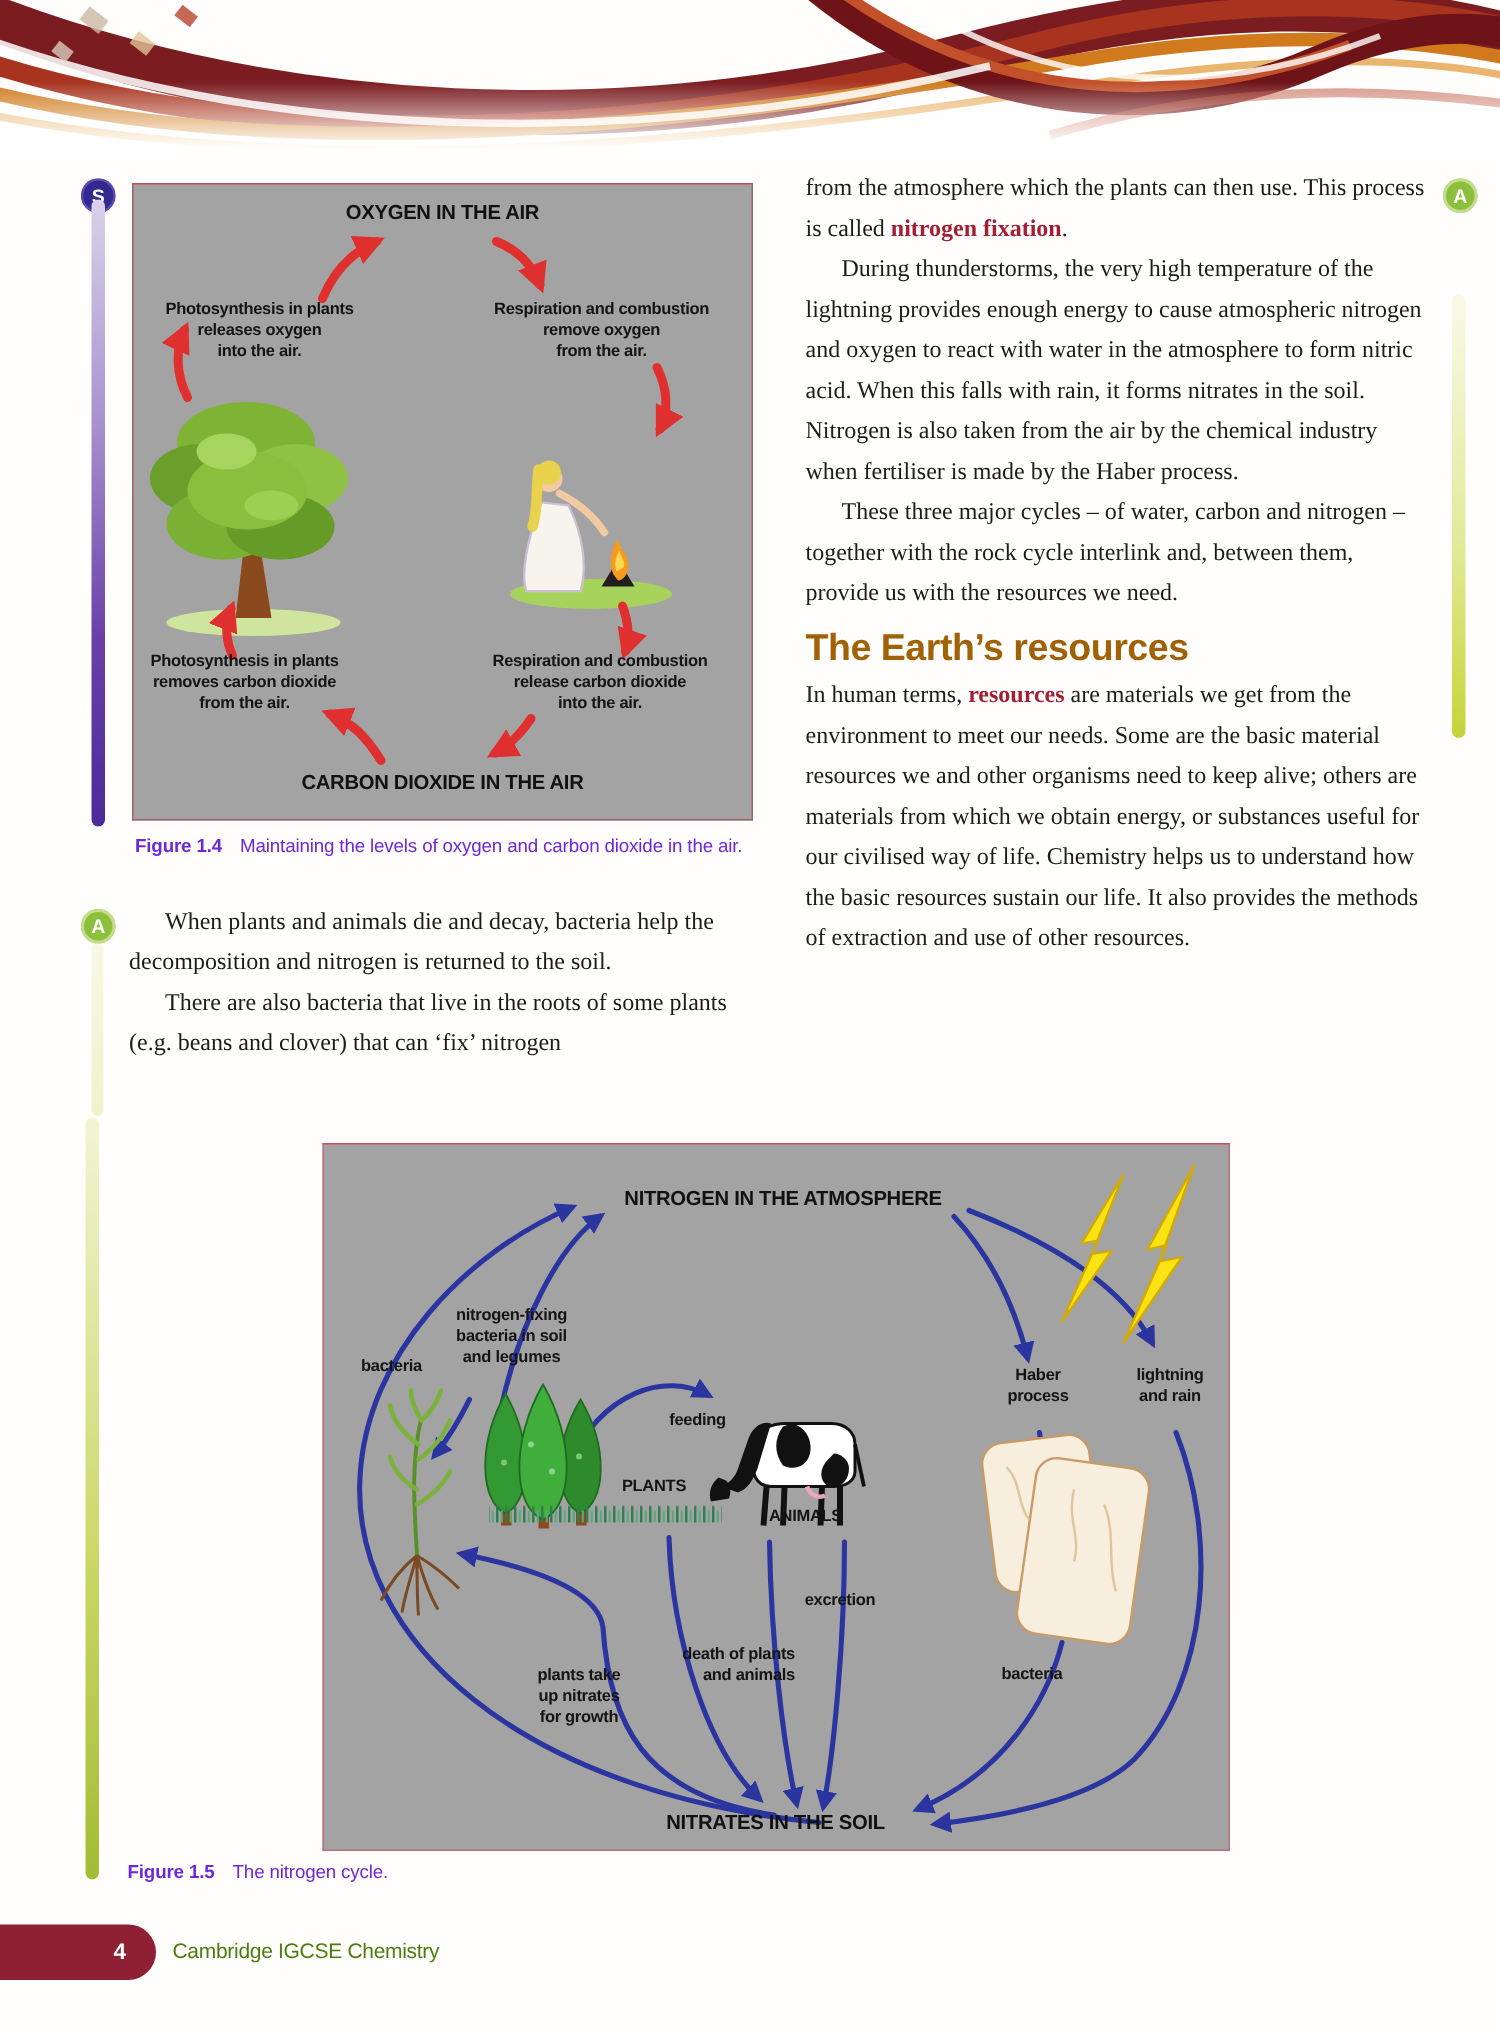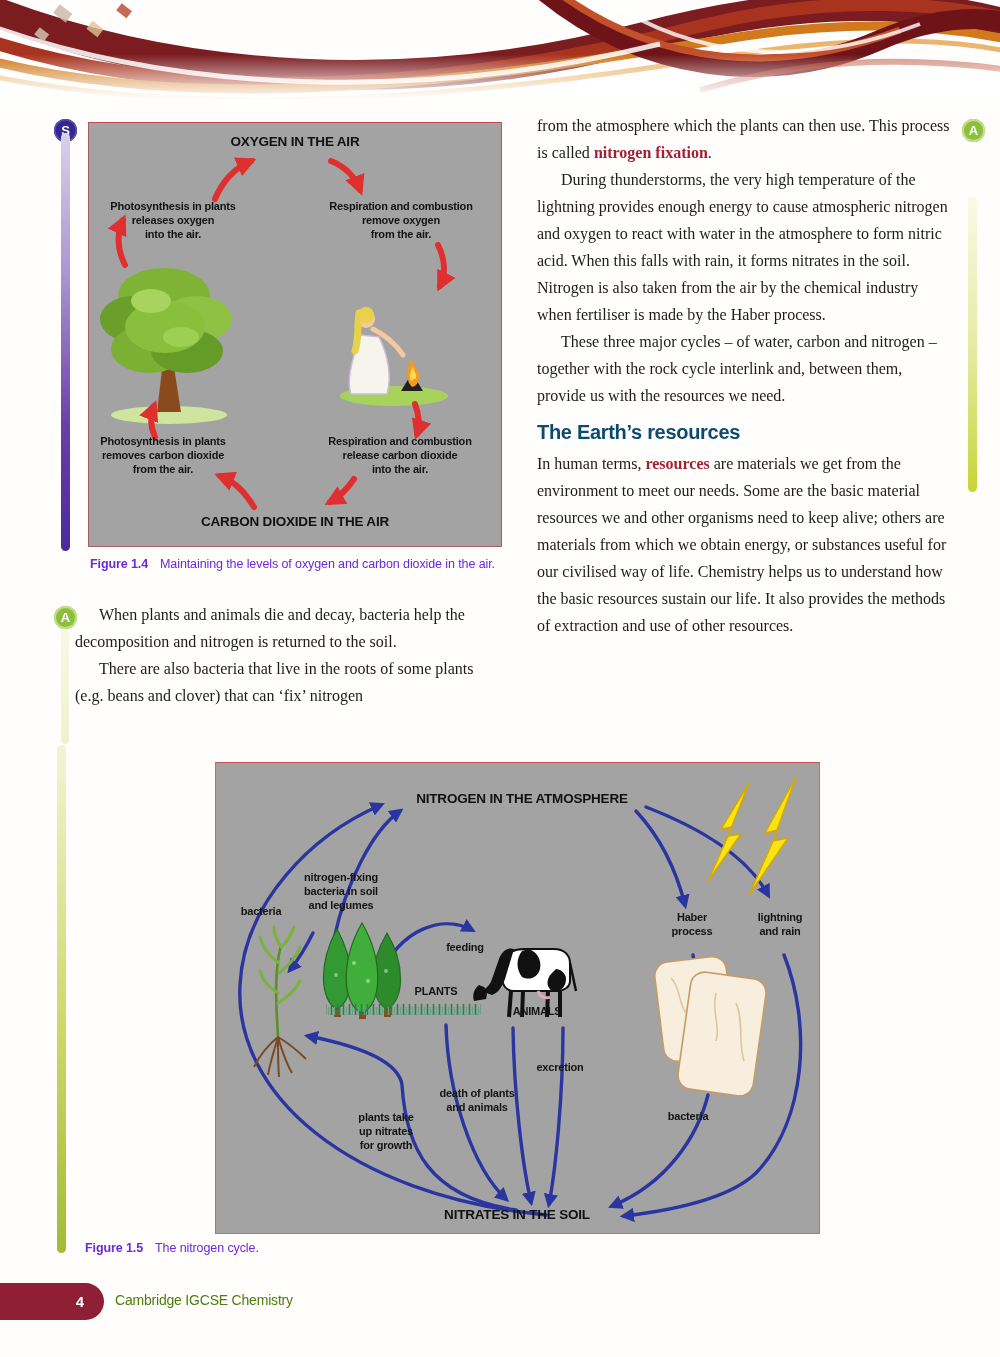--- a/index.html
+++ b/index.html
@@ -32,22 +32,22 @@
   
   .caption{position:absolute;font-size:12.5px;color:#6d28d9;letter-spacing:-0.1px;}
   .caption .cap-b{font-weight:700;}
   .caption .cap-t{margin-left:12px;}
   
   .bodycol{position:absolute;font-family:"Liberation Serif",serif;font-size:16px;
            line-height:27px;color:#1c1c1c;}
   .bodycol p{margin:0;}
   .bodycol p.ind{text-indent:24px;}
   .kw{font-weight:700;color:#a31f34;}
-  .section-head{font-family:"Liberation Sans",sans-serif;font-weight:700;font-size:20px;
-                color:#0c4a6e;letter-spacing:-0.3px;margin:10px 0 4px 0;}
+  .section-head{font-family:"Liberation Sans",sans-serif;font-weight:700;font-size:25px;
+                color:#a16207;letter-spacing:-0.3px;margin:10px 0 4px 0;}
   
   .footer-tab{position:absolute;left:0;top:1283px;width:104px;height:37px;background:#8e1f35;
               border-radius:0 19px 19px 0;color:#fff;font-weight:700;font-size:15px;
               display:flex;align-items:center;justify-content:flex-end;padding-right:20px;box-sizing:border-box;}
   .footer-title{position:absolute;left:115px;top:1292px;font-weight:400;font-size:14px;color:#4d7c0f;letter-spacing:-0.2px;}
 </style>
 </head>
 <body>
 
 <div class="page">
@@ -143,21 +143,21 @@
 from the air.</div>
     <div class="figlabel" style="left:238px;top:312px;width:146px;">Respiration and combustion
 release carbon dioxide
 into the air.</div>
     <div class="figtitle" style="left:56px;top:391px;width:300px;">CARBON DIOXIDE IN THE AIR</div>
   </div>
   <div class="caption" style="left:90px;top:557px;">
     <span class="cap-b">Figure 1.4</span><span class="cap-t">Maintaining the levels of oxygen and carbon dioxide in the air.</span>
   </div>
 
-  <div class="bodycol" style="left:75px;top:601px;width:424px;">
+  <div class="bodycol" style="left:86px;top:601px;width:424px;">
     <p class="ind">When plants and animals die and decay, bacteria help the decomposition and nitrogen is returned to the soil.</p>
     <p class="ind">There are also bacteria that live in the roots of some plants (e.g. beans and clover) that can ‘fix’ nitrogen</p>
   </div>
 
   <div class="bodycol" style="left:537px;top:112px;width:413px;">
     <p><span>from the atmosphere which the plants can then use. This process is called </span><span class="kw">nitrogen fixation</span><span>.</span></p>
     <p class="ind">During thunderstorms, the very high temperature of the lightning provides enough energy to cause atmospheric nitrogen and oxygen to react with water in the atmosphere to form nitric acid. When this falls with rain, it forms nitrates in the soil. Nitrogen is also taken from the air by the chemical industry when fertiliser is made by the Haber process.</p>
     <p class="ind">These three major cycles – of water, carbon and nitrogen – together with the rock cycle interlink and, between them, provide us with the resources we need.</p>
     <div class="section-head">The Earth’s resources</div>
     <p><span>In human terms, </span><span class="kw">resources</span><span> are materials we get from the environment to meet our needs. Some are the basic material resources we and other organisms need to keep alive; others are materials from which we obtain energy, or substances useful for our civilised way of life. Chemistry helps us to understand how the basic resources sustain our life. It also provides the methods of extraction and use of other resources.</span></p>
@@ -242,21 +242,21 @@
     <div class="figlabel" style="left:441px;top:148px;width:70px;">Haber
 process</div>
     <div class="figlabel" style="left:526px;top:148px;width:76px;">lightning
 and rain</div>
     <div class="figlabel" style="left:192px;top:222px;width:56px;">PLANTS</div>
     <div class="figlabel" style="left:290px;top:242px;width:62px;">ANIMALS</div>
     <div class="figlabel" style="left:312px;top:298px;width:64px;">excretion</div>
     <div class="figlabel" style="left:128px;top:324px;width:84px;margin-top:24px;">plants take
 up nitrates
 for growth</div>
-    <div class="figlabel" style="left:208px;top:324px;width:106px;">death of plants
+    <div class="figlabel" style="left:208px;top:334px;width:106px;text-align:right;">death of plants
 and animals</div>
     <div class="figlabel" style="left:442px;top:347px;width:60px;">bacteria</div>
     <div class="figtitle" style="left:151px;top:444px;width:300px;">NITRATES IN THE SOIL</div>
   </div>
   <div class="caption" style="left:85px;top:1241px;">
     <span class="cap-b">Figure 1.5</span><span class="cap-t">The nitrogen cycle.</span>
   </div>
 
   <div class="footer-tab">4</div>
   <div class="footer-title">Cambridge IGCSE Chemistry</div>

